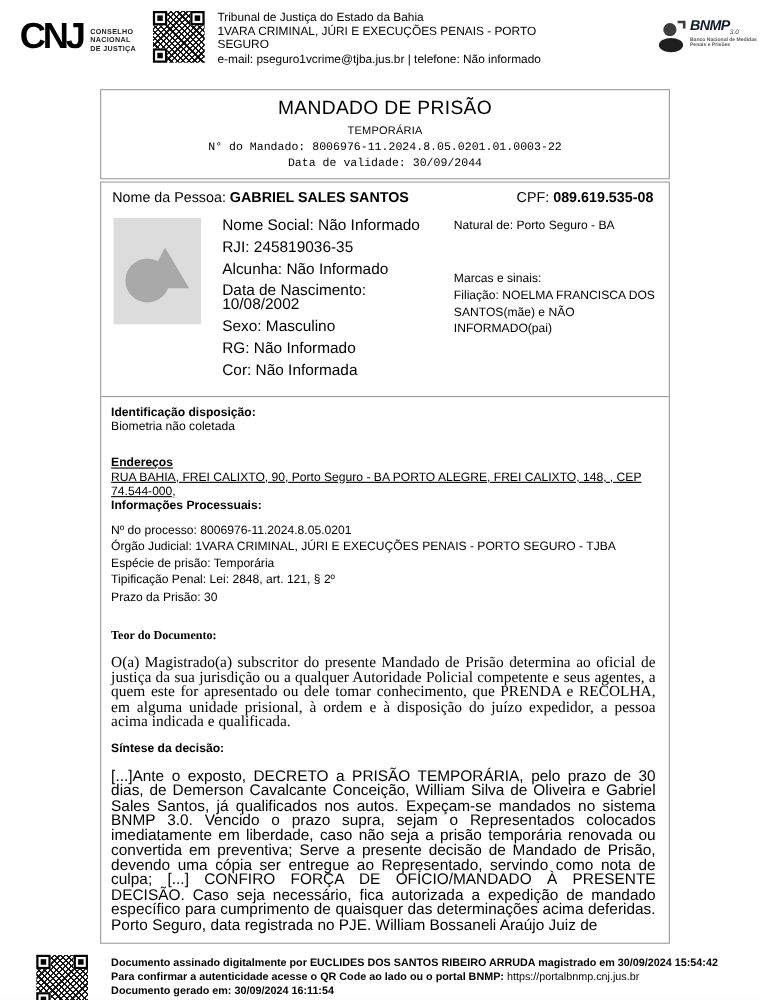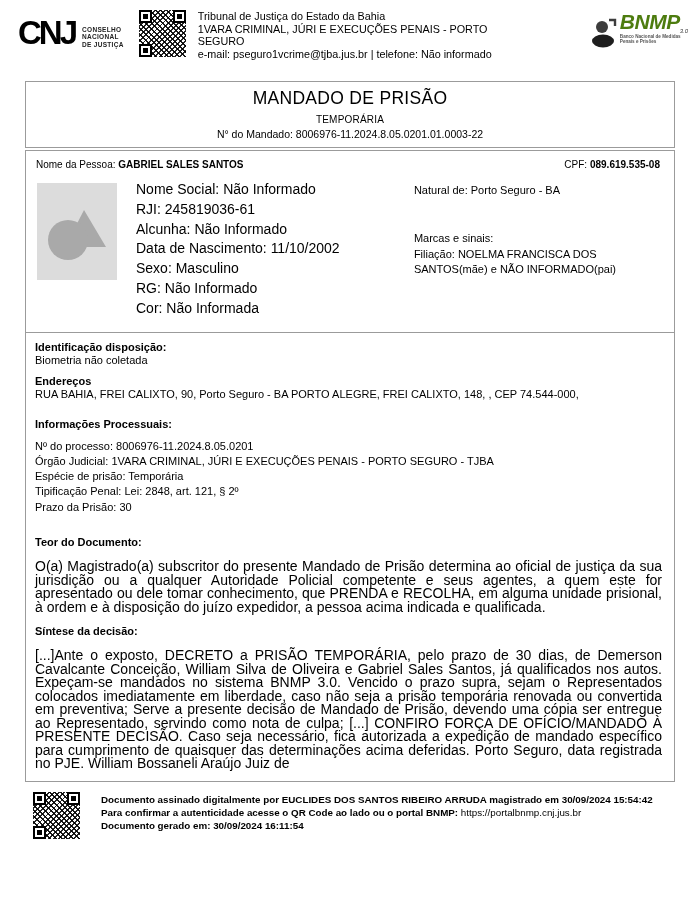--- a/index.html
+++ b/index.html
@@ -17,50 +17,50 @@
           repeating-linear-gradient(45deg, rgba(0,0,0,.9) 0 1.4px, transparent 1.4px 4px),
           repeating-linear-gradient(-45deg, rgba(0,0,0,.85) 0 1.4px, transparent 1.4px 3.6px);
         background-clip:content-box; }
   .qr i { position:absolute; width:13px; height:13px; border:2px solid #000; background:#fff; }
   .qr i::after { content:""; position:absolute; inset:2px; background:#000; }
   .qr .tl { top:0; left:0; } .qr .tr { top:0; right:0; } .qr .bl { bottom:0; left:0; }
   .qr-hdr { width:47px; height:47px; margin-left:15px; }
   .org { width:318px; margin-left:12px; font-size:10.8px; line-height:12.6px; }
   .bnmp { margin-left:auto; margin-top:4px; display:flex; align-items:flex-start; padding-right:4px; }
   .bnmp svg { margin-top:3px; }
-  .bnmp-word { font-weight:bold; font-style:italic; font-size:21px; letter-spacing:-.5px; color:#4d7c0f; line-height:16px; }
+  .bnmp-word { font-weight:bold; font-style:italic; font-size:13px; letter-spacing:-.5px; color:#0f172a; line-height:16px; }
   .bnmp-ver { font-size:6px; font-style:italic; color:#3d3d3d; vertical-align:sub; }
   .bnmp-caption { font-size:4.6px; line-height:5.2px; color:#555; white-space:pre-line; font-weight:bold; }
 
   
-  .box { width:650px; margin:0 auto; border:1px solid #9b9b9b; background:#fff; }
+  .box { width:518px; margin:0 auto; border:1px solid #9b9b9b; background:#fff; }
   .title-box { margin-top:1px; text-align:center; padding:5px 10px 6px; }
   .doc-title { font-size:17.5px; line-height:22px; letter-spacing:.3px; }
   .doc-sub { font-size:10px; line-height:13px; margin-top:4px; letter-spacing:.2px; }
-  .doc-meta { font-size:10.5px; line-height:13px; margin-top:2px; }
+  .doc-meta { font-size:10.5px; line-height:13px; margin-top:2px;font-family:Liberation Mono, monospace; }
 
   .main-box { margin-top:2px; padding:7px 12px 10px 9px; }
-  .person-row { display:flex; justify-content:space-between; font-size:10px; line-height:14px; padding:0 2px 0 1px; }
+  .person-row { display:flex; justify-content:space-between; font-size:13px; line-height:14px; padding:0 2px 0 1px; }
   .details-row { display:flex; margin-top:11px; }
   .photo { width:80px; height:97px; margin-left:2px; flex:none; }
   .col-left { margin-left:19px; width:264px; font-size:14px; }
   .col-left .dline { line-height:13px; margin-bottom:6.8px; }
   .col-right { width:254px; margin-left:20px; font-size:11px; }
   .col-right .dline { line-height:15.3px; }
   .marcas { margin-top:33px; }
   .divider { border:none; border-top:1px solid #9b9b9b; margin:10px -12px 0 -9px; }
 
   .sec { font-size:11px; line-height:13px; }
   .sec b { display:block; }
   .sec-bio { margin-top:8px; }
-  .sec-end { margin-top:8px; }
-  .sec-proc { margin-top:17px; }
+  .sec-end { margin-top:20px;text-decoration:underline; }
+  .sec-proc { margin-top:0; }
   .proc-lines { margin-top:8px; }
   .proc-lines .dline { line-height:15.3px; }
-  .sec-teor { margin-top:21px; }
+  .sec-teor { margin-top:21px;font-family:Liberation Serif, serif; }
   .sec-sintese { margin-top:11px; }
   .para { margin-top:11px; font-size:14px; line-height:13.5px; text-align:justify; }
 
   
   .ftr { display:flex; align-items:flex-start; margin:10px 0 0 33px; }
   .qr-ftr { width:47px; height:47px; flex:none; }
   .ftr-text { margin-left:21px; margin-top:1px; font-size:9.8px; line-height:13px; font-weight:bold; width:560px; }
   .ftr-text a { color:#000; text-decoration:none; font-weight:normal; }
 </style>
 </head>
@@ -99,20 +99,24 @@
     </div>
   </header>
 
   <section class="box title-box">
     <div class="doc-title">MANDADO DE PRISÃO</div>
     <div class="doc-sub">TEMPORÁRIA</div>
     <div class="doc-meta">
       <span>N° do Mandado:</span>
       <span>8006976-11.2024.8.05.0201.01.0003-22</span>
     </div>
+    <div class="doc-meta">
+      <span>Data de validade:</span>
+      <span>30/09/2044</span>
+    </div>
   </section>
 
   <section class="box main-box">
 
     <div class="person-row">
       <div>
         <span>Nome da Pessoa:</span>
         <b>GABRIEL SALES SANTOS</b>
       </div>
       <div>
@@ -124,23 +128,23 @@
     <div class="details-row">
       <div class="photo">
         <svg width="80" height="97" viewBox="0 0 80 97">
           <rect width="80" height="97" fill="#dcdcdc"></rect>
           <polygon points="47,27 69,64 28,64" fill="#a9a9a9"></polygon>
           <circle cx="31" cy="57" r="20" fill="#a9a9a9"></circle>
         </svg>
       </div>
       <div class="col-left">
         <div class="dline"><span>Nome Social:</span> <span>Não Informado</span></div>
-        <div class="dline"><span>RJI:</span> <span>245819036-61</span></div>
+        <div class="dline"><span>RJI:</span> <span>245819036-35</span></div>
         <div class="dline"><span>Alcunha:</span> <span>Não Informado</span></div>
-        <div class="dline"><span>Data de Nascimento:</span> <span>11/10/2002</span></div>
+        <div class="dline"><span>Data de Nascimento:</span> <span>10/08/2002</span></div>
         <div class="dline"><span>Sexo:</span> <span>Masculino</span></div>
         <div class="dline"><span>RG:</span> <span>Não Informado</span></div>
         <div class="dline"><span>Cor:</span> <span>Não Informada</span></div>
       </div>
       <div class="col-right">
         <div class="dline"><span>Natural de:</span> <span>Porto Seguro - BA</span></div>
         <div class="dline marcas"><span>Marcas e sinais:</span> <span></span></div>
         <div class="dline"><span>Filiação:</span> <span>NOELMA FRANCISCA DOS SANTOS(mãe) e NÃO INFORMADO(pai)</span></div>
       </div>
     </div>

